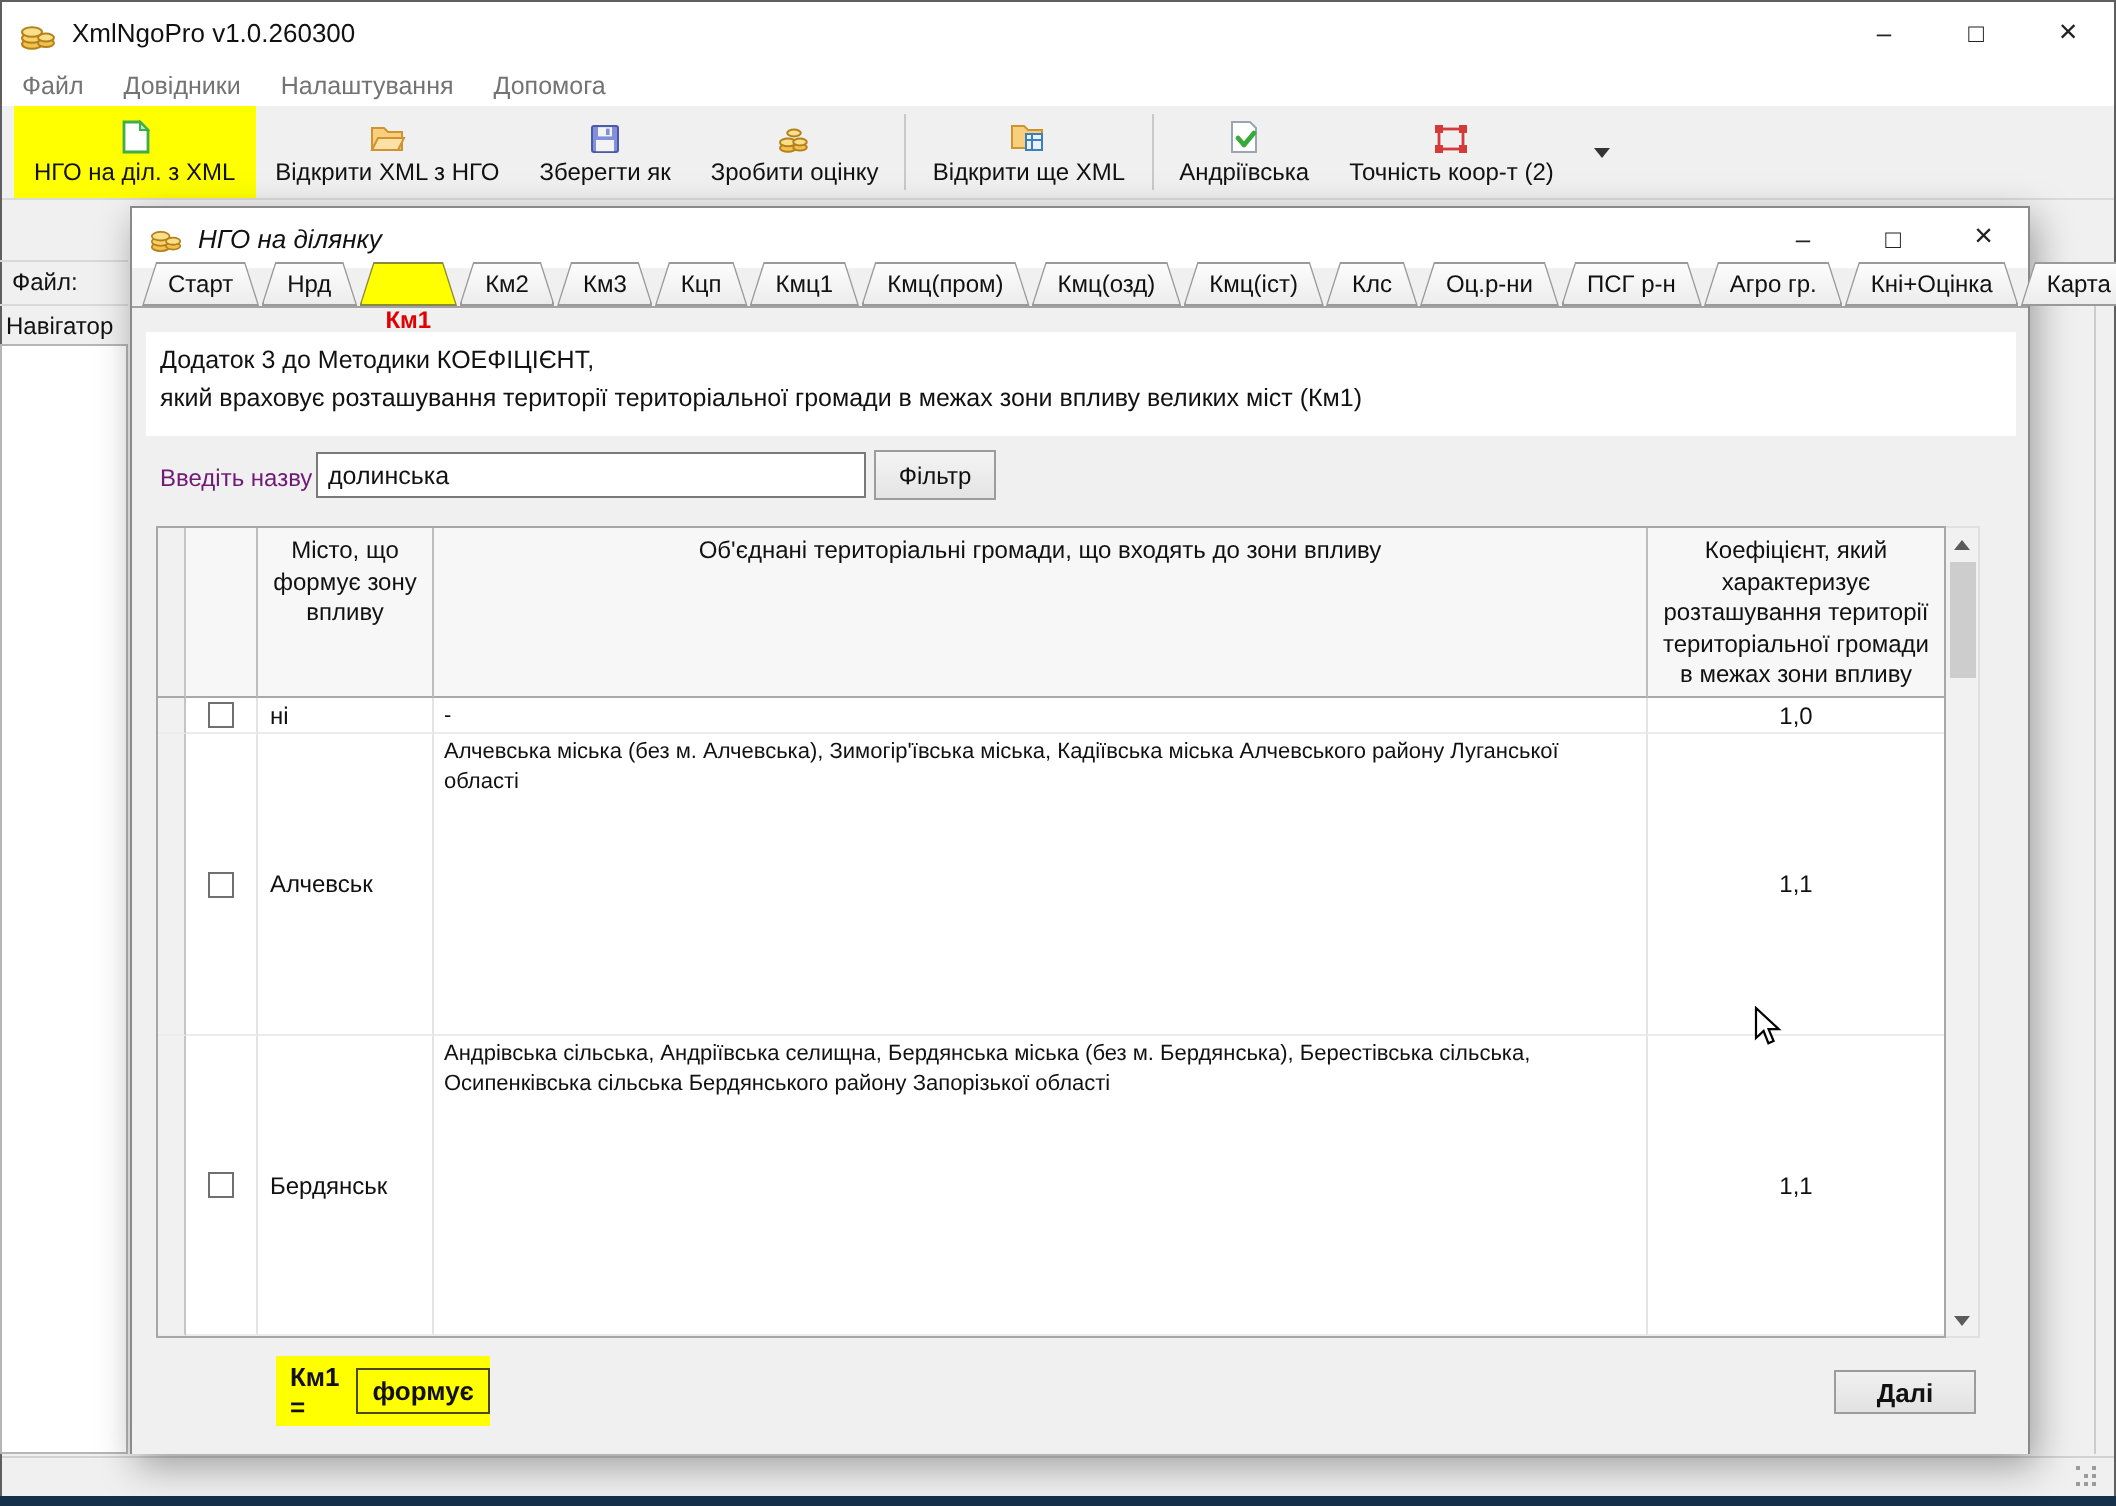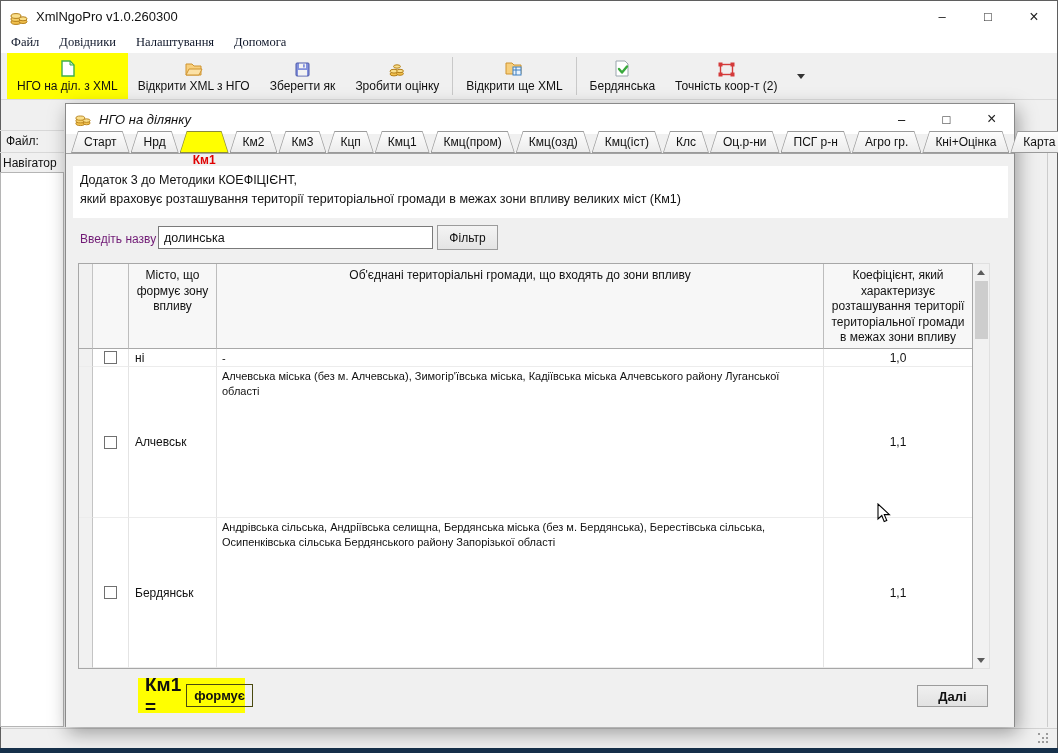--- a/index.html
+++ b/index.html
@@ -9,21 +9,21 @@
            box-shadow: inset 0 0 0 1px #5f5f5f; }
 
   
   .m-titlebar{ position:absolute; left:1px; top:1px; width:1056px; height:31px; background:#fff;
                display:flex; align-items:center; }
   .app-icon{ margin-left:9px; width:18px; height:18px; flex:0 0 auto; }
   .m-title{ margin-left:8px; font-size:13px; color:#111; }
   .winbtns{ margin-left:auto; display:flex; height:100%; }
   .winbtn{ width:46px; display:flex; align-items:center; justify-content:center; font-size:13px; color:#222; }
   .menubar{ position:absolute; left:1px; top:32px; width:1056px; height:21px; background:#fff; display:flex; align-items:center; }
-  .menuitem{ padding:0 10px; font-size:12.5px; color:#0f172a; height:100%; display:flex; align-items:center;font-family:Liberation Serif, serif; }
+  .menuitem{ padding:0 10px; font-size:12.5px; color:#737373; height:100%; display:flex; align-items:center; }
   .toolbar{ position:absolute; left:1px; top:53px; width:1056px; height:47px; background:#f0f0f0;
             border-bottom:1px solid #dadada; display:flex; align-items:stretch; padding-left:6px; }
   .tbtn{ display:flex; flex-direction:column; align-items:center; justify-content:center; gap:2px;
          padding:2px 10px 3px; font-size:12px; color:#111; white-space:nowrap; }
   .tbtn.hl{ background:#ffff00; }
   .tsep{ width:1px; background:#c9c9c9; margin:4px 3px; }
   .tbtn .ic{ height:18px; display:flex; align-items:flex-end; }
   .overflow-btn{ display:flex; align-items:center; padding:0 10px; }
   .chev-down{ width:0; height:0; border-left:4px solid transparent; border-right:4px solid transparent; border-top:5px solid #333; }
 
@@ -93,21 +93,21 @@
   .vscroll{ width:17px; height:406px; background:#f1f1f1; border:1px solid #e0e0e0; border-left:none;
             display:flex; flex-direction:column; align-items:center; }
   .sc-up,.sc-down{ width:15px; height:16px; display:flex; align-items:center; justify-content:center; }
   .tri-up{ width:0;height:0;border-left:4px solid transparent;border-right:4px solid transparent;border-bottom:5px solid #5b5b5b; }
   .tri-down{ width:0;height:0;border-left:4px solid transparent;border-right:4px solid transparent;border-top:5px solid #5b5b5b; }
   .sc-thumb{ width:13px; height:58px; background:#cdcdcd; margin-top:1px; }
   .sc-down{ margin-top:auto; }
 
   .resultbox{ position:absolute; left:72px; top:520px; width:107px; height:35px; background:#ffff00;
               display:flex; align-items:center; padding-left:7px; }
-  .result-label{ font-size:19px; font-weight:bold; color:#111; }
+  .result-label{ font-size:13px; font-weight:bold; color:#111; }
   .result-value{ margin-left:5px; border:1px solid #4a4a10; padding:3px 7px; font-size:13px; font-weight:bold; color:#111; }
 
   .next-btn{ position:absolute; left:851px; top:527px; width:71px; height:22px; background:linear-gradient(#f0f0f0,#e2e2e2);
              border:1px solid #9c9c9c; font-size:13px; font-weight:bold; color:#111;
              display:flex; align-items:center; justify-content:center; }
 
   .cursor{ position:absolute; left:877px; top:503px; z-index:50; }
 </style>
 </head>
 <body>
@@ -191,21 +191,21 @@
       <span>Відкрити ще XML</span>
     </div>
     <div class="tsep"></div>
     <div class="tbtn">
       <span class="ic">
         <svg width="16" height="17" viewBox="0 0 16 17">
             <path d="M2 1 h9 l3 3 v12 h-12 z" fill="#fff" stroke="#9aa5ad"></path>
             <path d="M5 9 l3 3.5 5 -6" fill="none" stroke="#39a93c" stroke-width="2.4" stroke-linecap="round" stroke-linejoin="round"></path>
           </svg>
       </span>
-      <span>Бердянська</span>
+      <span>Андріївська</span>
     </div>
     <div class="tbtn">
       <span class="ic">
         <svg width="17" height="15" viewBox="0 0 17 15">
             <rect x="2.5" y="2.5" width="12" height="10" fill="none" stroke="#d43a3a" stroke-width="1.4"></rect>
             <rect x="0.5" y="0.5" width="4" height="4" fill="#d43a3a"></rect>
             <rect x="12.5" y="0.5" width="4" height="4" fill="#d43a3a"></rect>
             <rect x="0.5" y="10.5" width="4" height="4" fill="#d43a3a"></rect>
             <rect x="12.5" y="10.5" width="4" height="4" fill="#d43a3a"></rect>
           </svg>

